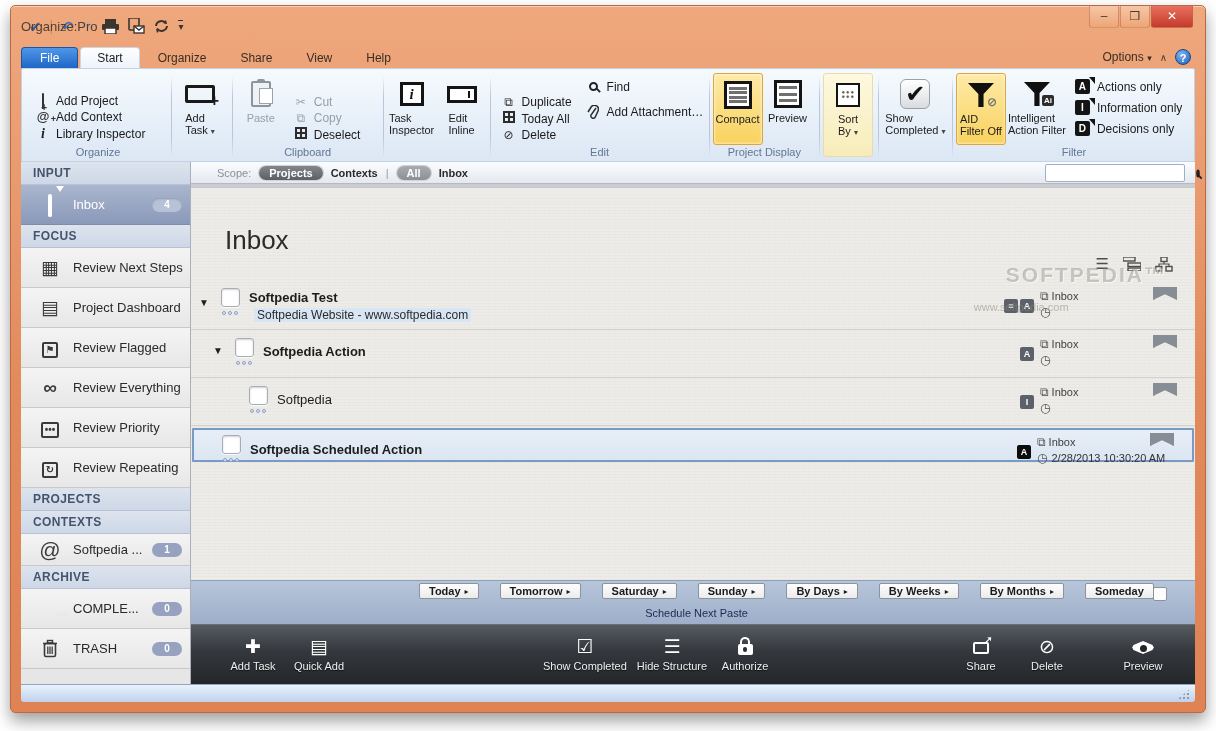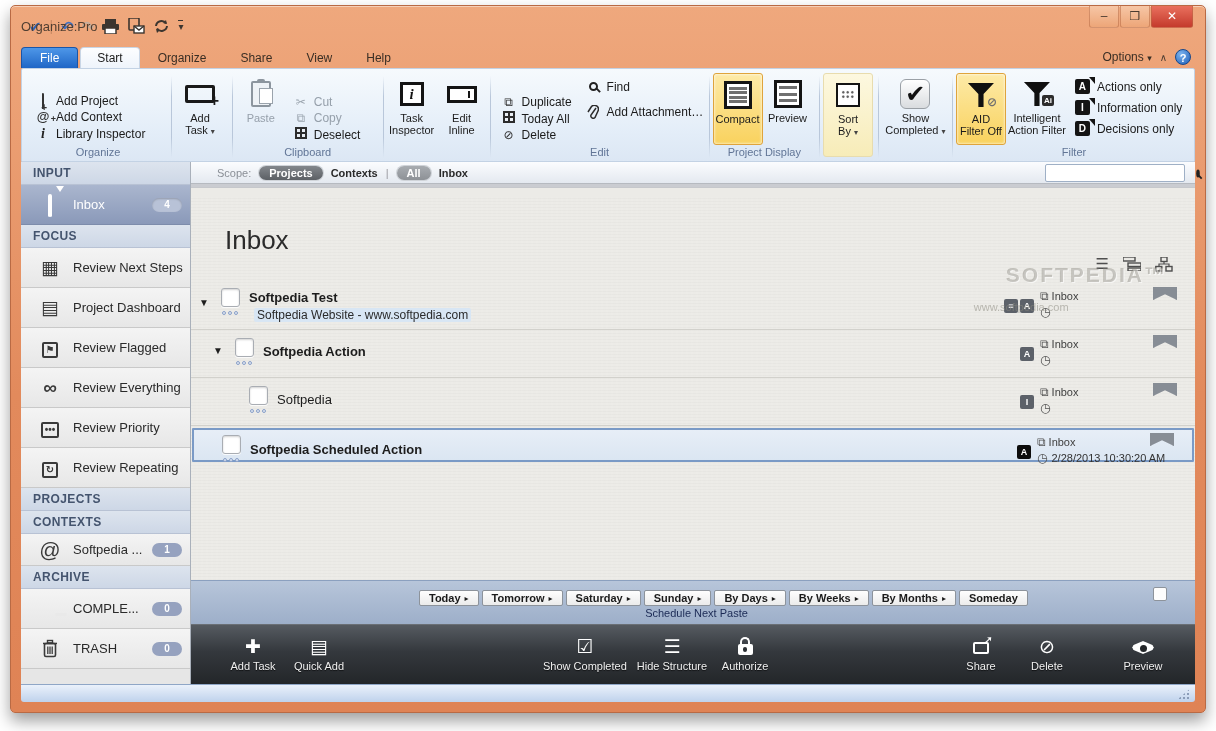--- a/index.html
+++ b/index.html
@@ -48,21 +48,21 @@
   .rg-body { flex:1; display:flex; }
   .rg-label { text-align:center; font-size:11px; color:#617596; padding:1px 0 3px; }
   .rsep { width:1px; margin:3px 3px; background:linear-gradient(transparent,#b9c7da 25%,#b9c7da 75%,transparent); }
   .scol { display:flex; flex-direction:column; justify-content:flex-end; padding:2px 4px; }
   .sitem { display:flex; align-items:center; gap:5px; font-size:12px; color:#1b1b1b; white-space:nowrap; padding:1px 3px; }
   .sitem.disabled { color:#96a0ab; }
   .sic { width:16px; text-align:center; font-size:12px; color:#2c2c2c; flex:0 0 16px; }
   .disabled .sic { color:#9aa4ae; }
   .bigbtn { width:50px; display:flex; flex-direction:column; align-items:center; justify-content:flex-start; padding-top:3px; border-radius:3px; }
   .bigbtn .bicon { height:36px; display:flex; align-items:center; justify-content:center; }
-  .blabel { font-size:11px; line-height:12px; color:#1b1b1b; text-align:center; }
+  .blabel { font-size:11px; line-height:12px; color:#1b1b1b; text-align:left; }
   .dd { font-size:8px; color:#444; }
   .sel-yellow { background:linear-gradient(#fdeaa7,#fbd express 0); background:linear-gradient(#fdeaa7,#f9d25e); border:1px solid #dfa43c; box-shadow:inset 0 0 3px #fff; }
   .tint-yellow { background:linear-gradient(#fdf8e0,#f7ecb8); border:1px solid #e8dcae; }
 
   
   .ic-page { width:13px; height:11px; border:1.5px solid #333; border-radius:2px 4px 2px 2px; position:relative; }
   .ic-page::after { content:"+"; position:absolute; right:-4px; bottom:-5px; font-size:10px; font-weight:bold; color:#333; }
   .ic-at { font-size:13px; font-weight:bold; color:#333; position:relative; line-height:12px; }
   .ic-at::after { content:"+"; position:absolute; right:-5px; bottom:-2px; font-size:9px; font-weight:bold; }
   .ic-iti { font-family:"Liberation Serif",serif; font-style:italic; font-weight:bold; font-size:14px; color:#222; }
@@ -173,21 +173,21 @@
   .tb-black { background:#0c0c0c; }
   .loc { position:absolute; left:36px; top:4px; font-size:11px; color:#3f3f3f; display:flex; align-items:center; gap:3px; }
   .loc-ic { font-size:12px; color:#555; }
   .clk { position:absolute; left:36px; top:20px; font-size:12px; color:#555; display:flex; align-items:center; gap:4px; }
   .clk .time { font-size:11px; color:#333; }
   .flag { position:absolute; right:12px; top:2px; width:24px; height:13px; background:#878d95;
     clip-path:polygon(0 0,100% 0,100% 100%,50% 55%,0 100%); box-shadow:0 1px 1px rgba(0,0,0,.3); }
 
   
   .schedbar { height:44px; background:linear-gradient(#b7c5da,#9dafc9); border-top:1px solid #8ba0bf; position:relative; }
-  .sched-btns { position:absolute; left:228px; top:9px; display:flex; gap:3px;align-items:flex-end; }
+  .sched-btns { position:absolute; left:228px; top:2px; display:flex; gap:21px;align-items:flex-end; }
   .sbtn { background:linear-gradient(#fefefe,#ebebeb); border:1px solid #8d939b; border-radius:2px;
     font-size:11px; font-weight:bold; color:#1a1a1a; padding:1px 9px; display:flex; align-items:center; gap:4px; white-space:nowrap; }
   .sbtn .arr { font-size:8px; }
   .sched-cap { position:absolute; left:228px; width:555px; top:26px; text-align:center; font-size:11px; color:#1b2a55; }
   .sched-chk { position:absolute; right:28px; top:6px; width:14px; height:14px; background:#fdfdfd; border:1px solid #8d939b; border-radius:2px; }
 
   
   .darkbar { height:60px; background:linear-gradient(#565b61,#34383d 45%,#232629); position:relative;
     border-top:1px solid #6a6f75; }
   .dk-group { position:absolute; top:9px; display:flex; gap:10px; }

